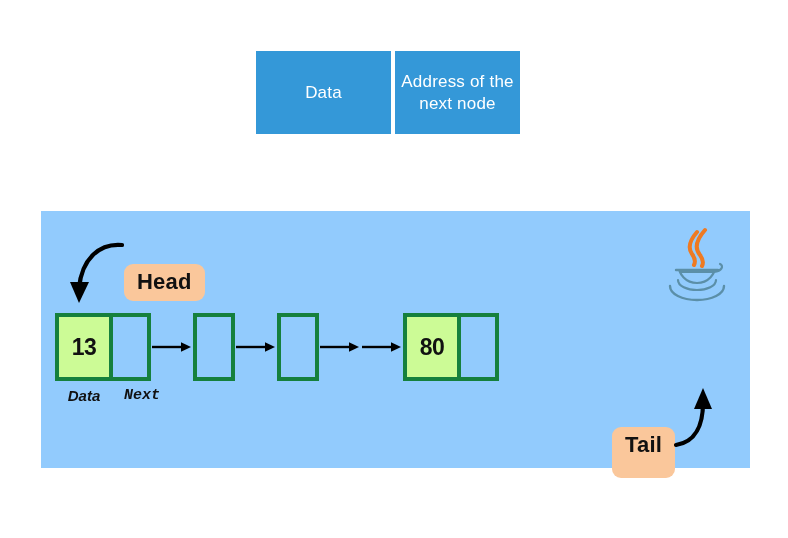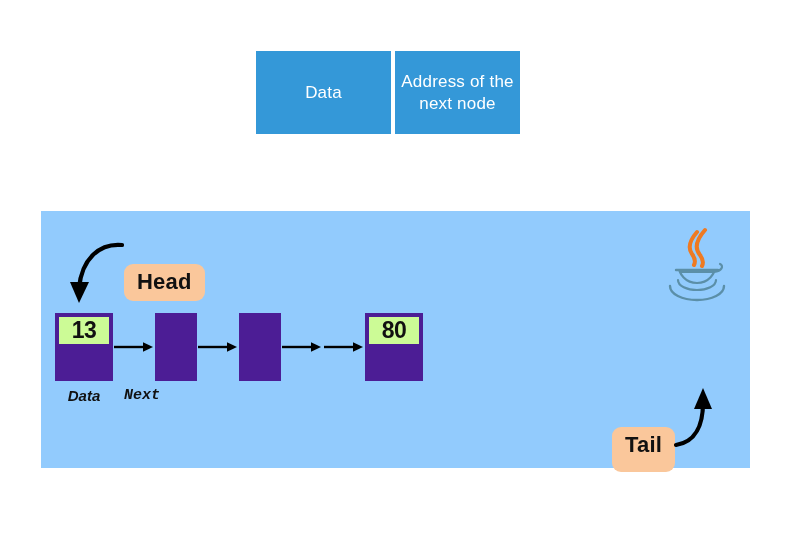--- a/index.html
+++ b/index.html
@@ -54,26 +54,25 @@
   #node-chain {
     position: absolute;
     left: 14px;     
     top: 102px;     
     height: 68px;
     display: flex;
     align-items: center;
   }
   .node {
     display: flex;
-    background: #4c1d95;
+    background: #15803d;
     padding: 4px;
     gap: 4px;
     height: 60px;
     box-sizing: content-box;
-    flex-direction: column;
   }
   .node-data {
     width: 50px;
     background: #ccfb96;
     display: flex;
     align-items: center;
     justify-content: center;
     font-size: 23px;
     font-weight: bold;
     color: #111111;
@@ -119,21 +118,21 @@
     letter-spacing: 0.2px;
     margin-top: 29px;
   }
   
   #tail-badge {
     position: absolute;
     left: 612px;
     top: 427px;
     background: #fac79b;
     border-radius: 9px;
-    padding: 5px 13px 14px 13px;
+    padding: 5px 13px 20px 13px;
     font-size: 22px;
     font-weight: bold;
     color: #111111;
     letter-spacing: 0.2px;
   }
 
   
   #overlay {
     position: absolute;
     left: 0;

